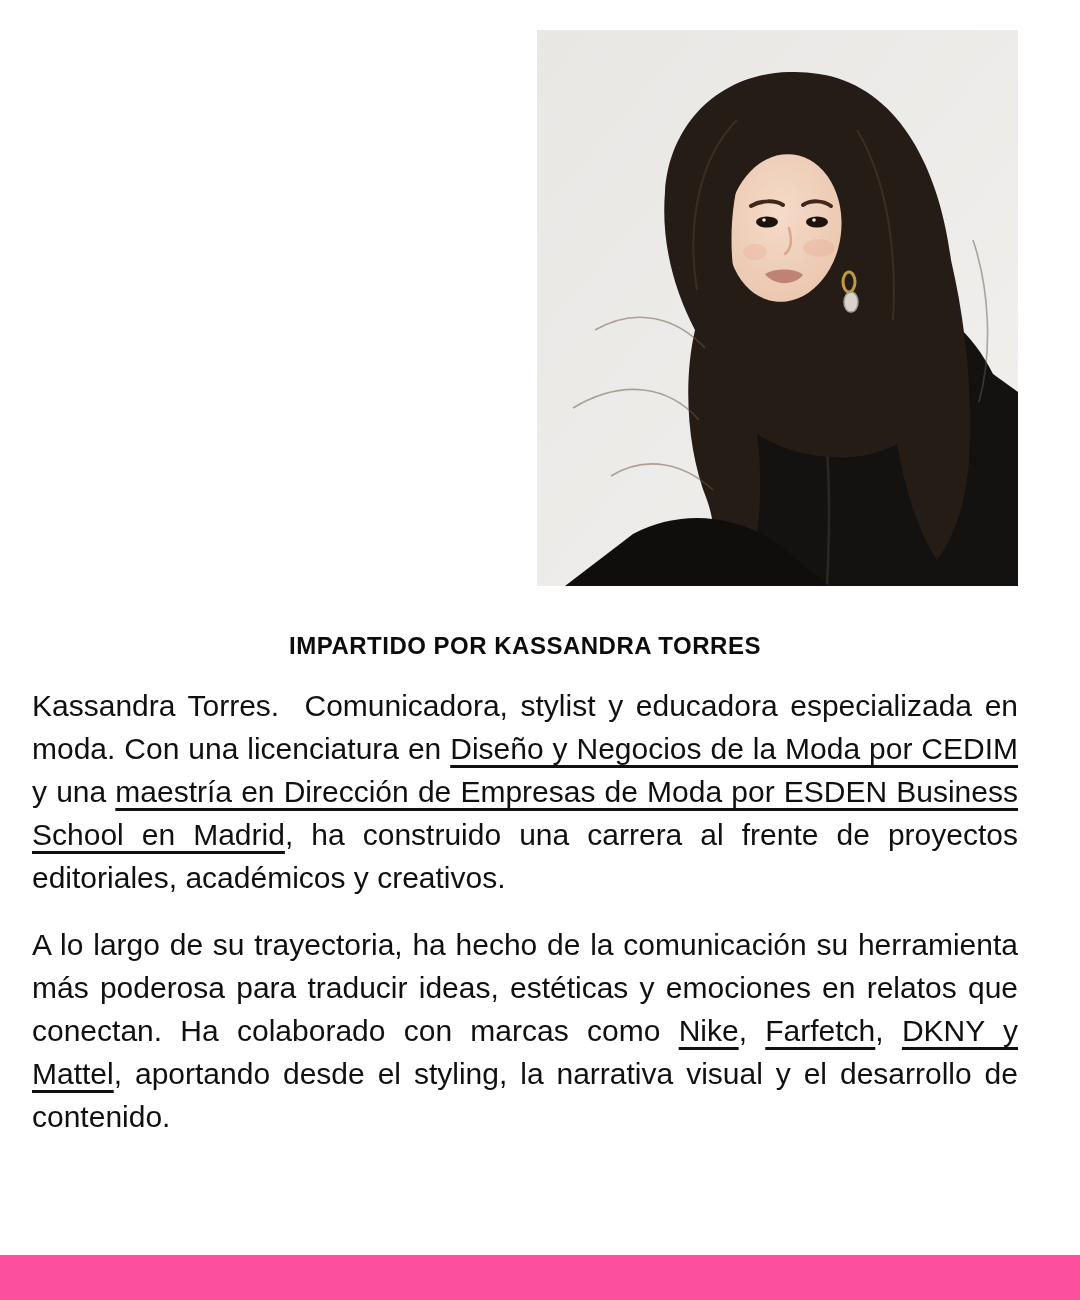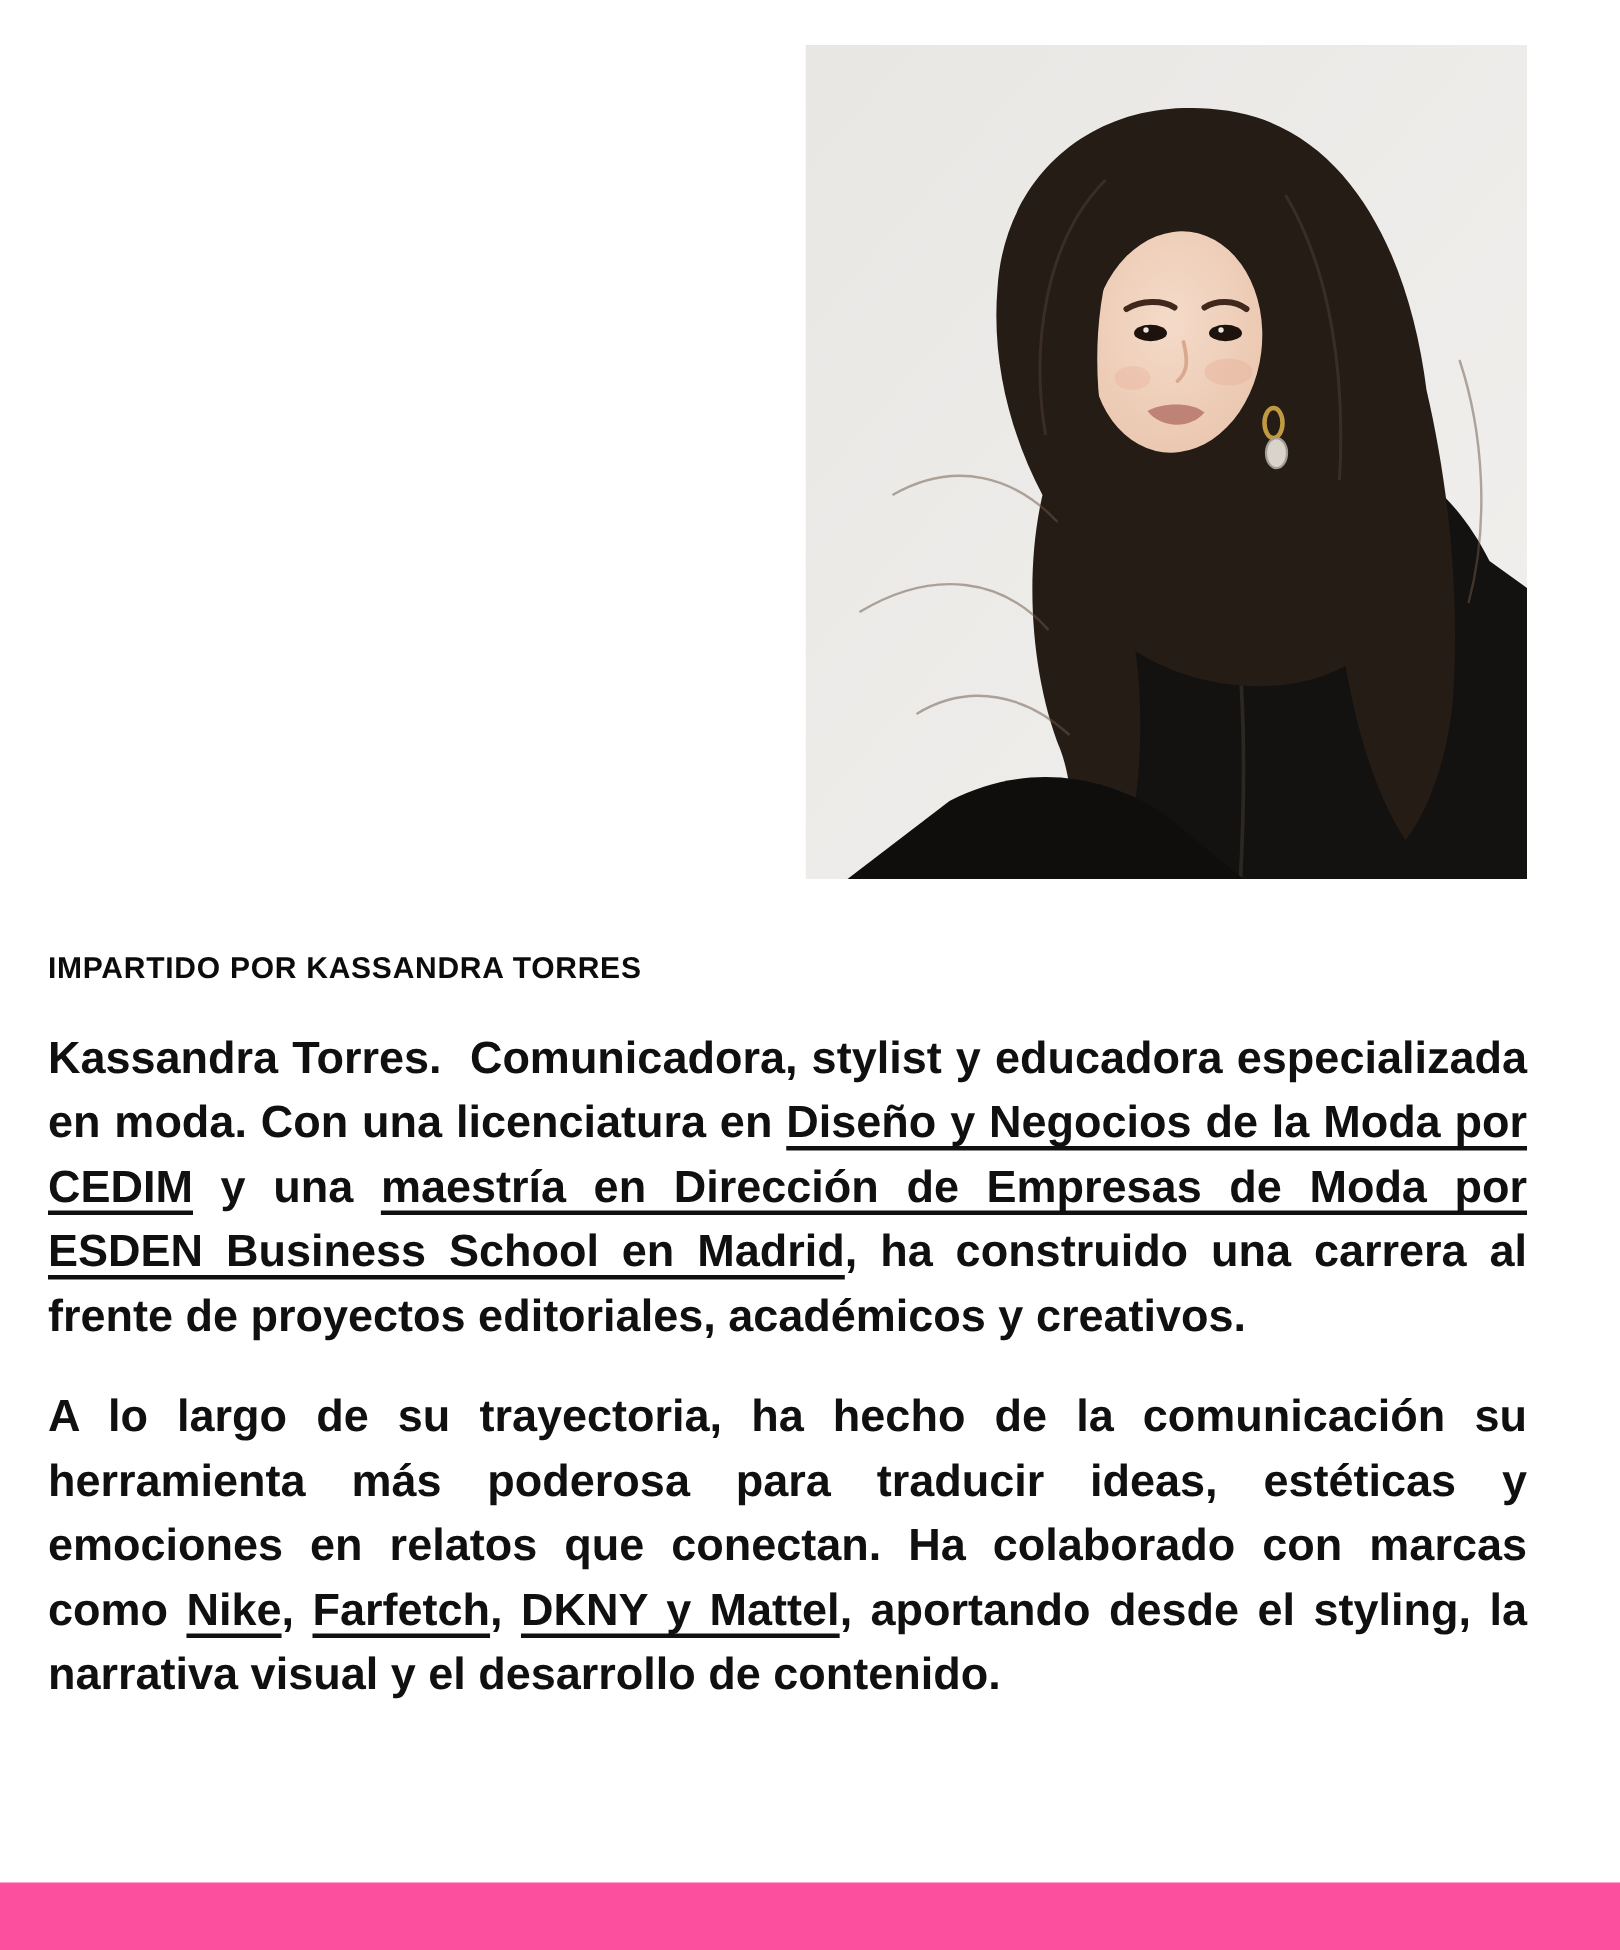--- a/index.html
+++ b/index.html
@@ -18,38 +18,37 @@
     top:30px;
     width:481px;
     height:556px;
   }
   .portrait svg{display:block;width:100%;height:100%;}
   .heading{
     position:absolute;
     left:32px;
     right:62px;
     top:626px;
-    font-size:20px;
+    font-size:24px;
     line-height:40px;
     font-weight:bold;
     letter-spacing:0.5px;
-    text-align:left;
+    text-align:center;
     color:#0c0c0c;
     white-space:nowrap;
   }
   .bio{
     position:absolute;
     left:32px;
     right:62px;
     top:684px;
     font-size:30px;
     line-height:43px;
     text-align:justify;
     color:#101010;
-    font-weight:bold;
   }
   .bio p{margin:0;}
   .bio p + p{margin-top:24px;}
   .u-link{
     text-decoration:underline;
     text-decoration-thickness:2.5px;
     text-underline-offset:6px;
     cursor:pointer;
   }
   .footer-bar{

